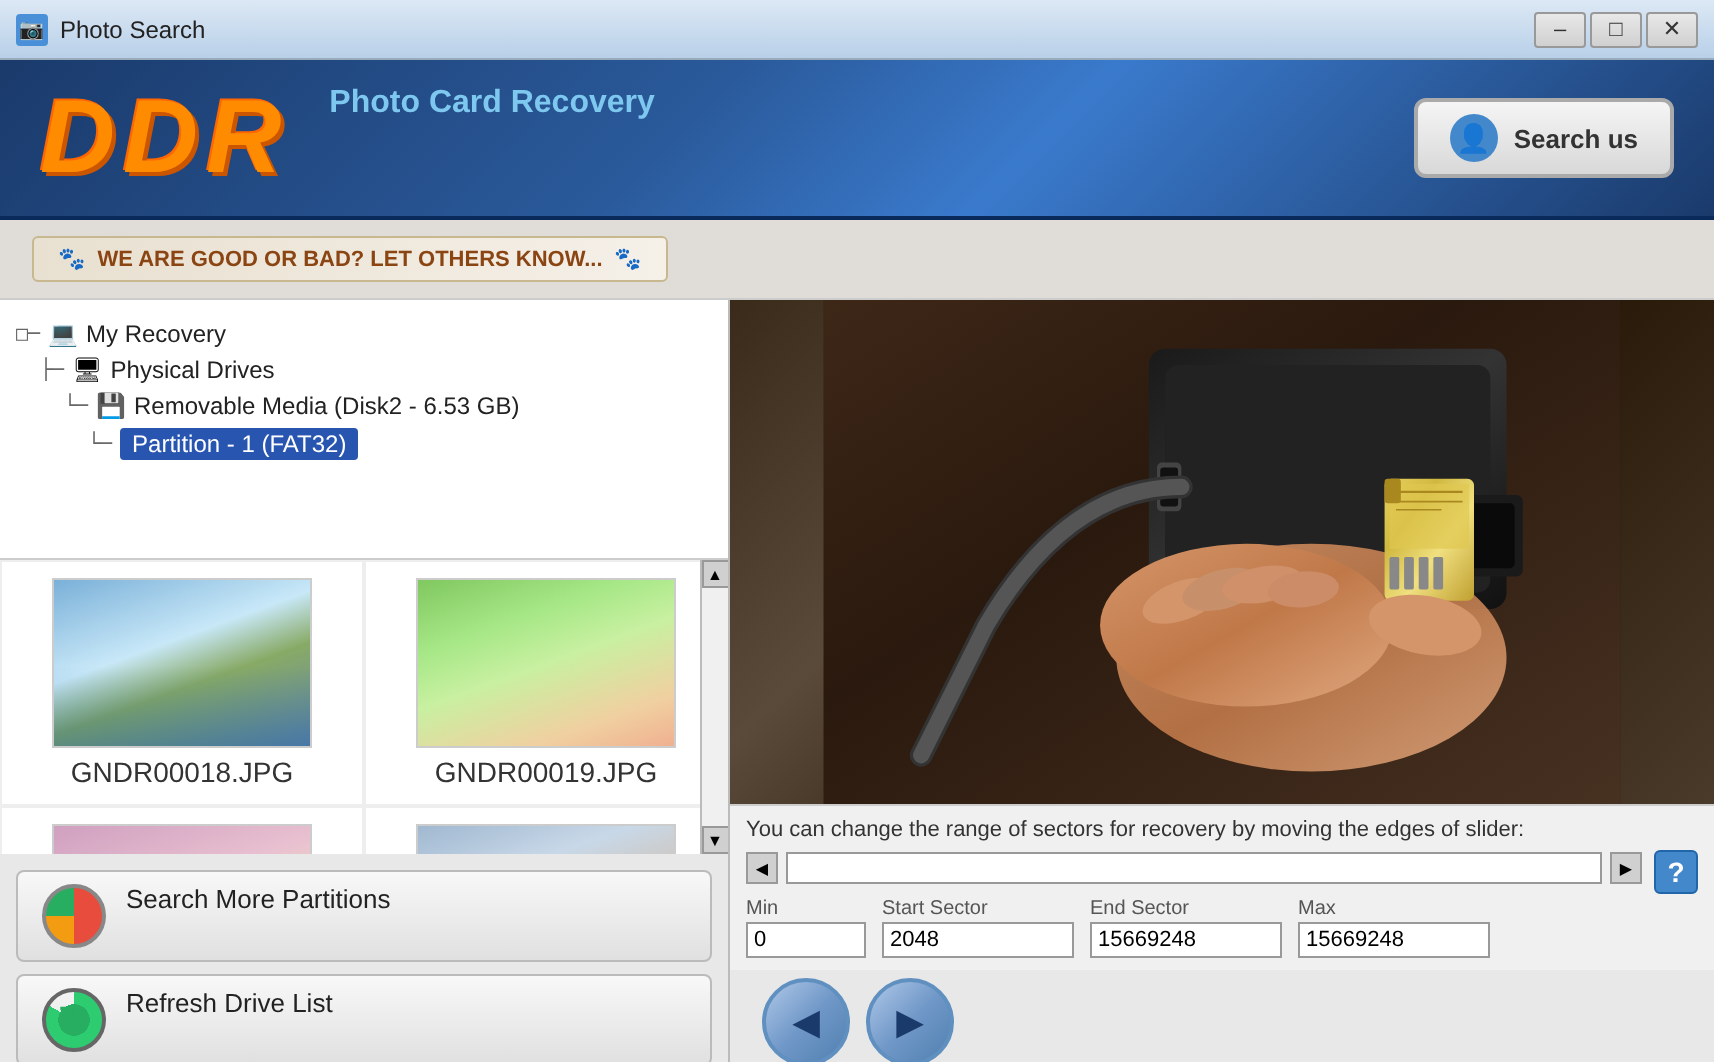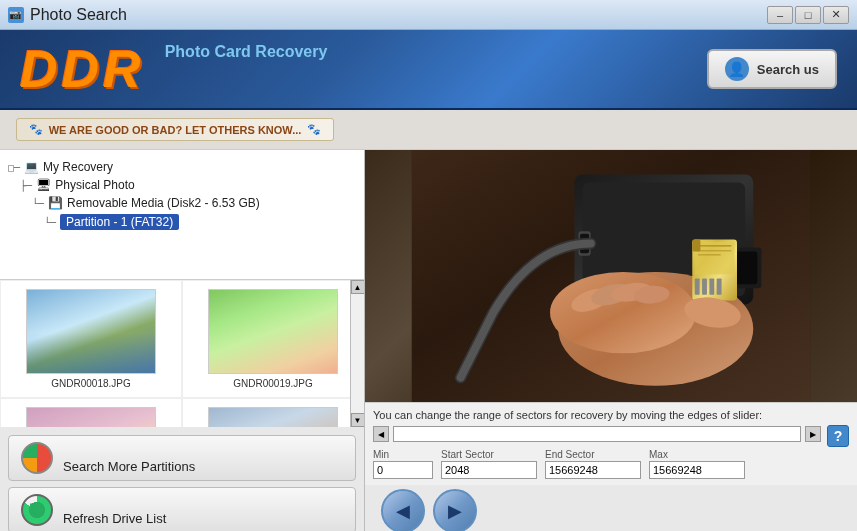--- a/index.html
+++ b/index.html
@@ -27,21 +27,21 @@
       background: #4a90d9;
       border-radius: 2px;
       display: inline-flex;
       align-items: center;
       justify-content: center;
       color: white;
       font-size: 10px;
     }
     .title-text {
       flex: 1;
-      font-size: 16px;
+      font-size: 12px;
       color: #222;
     }
     .title-buttons {
       display: flex;
       gap: 2px;
     }
     .title-btn {
       width: 26px; height: 18px;
       background: linear-gradient(to bottom, #e8e8e8, #d0d0d0);
       border: 1px solid #999;
@@ -173,21 +173,21 @@
     .photo-thumb {
       width: 130px;
       height: 85px;
       border: 1px solid #ccc;
       overflow: hidden;
       display: flex;
       align-items: center;
       justify-content: center;
     }
     .photo-label {
-      font-size: 10px;
+      font-size: 14px;
       margin-top: 4px;
       color: #333;
     }
     
     .grid-scrollbar {
       position: absolute;
       right: 0;
       top: 0;
       width: 14px;
       height: 100%;
@@ -214,21 +214,21 @@
     
     .bottom-buttons {
       padding: 8px;
       background: #e8e8e8;
       display: flex;
       flex-direction: column;
       gap: 6px;
     }
     .action-btn {
       display: flex;
-      align-items: flex-end;
+      align-items: flex-start;
       gap: 10px;
       background: linear-gradient(to bottom, #f8f8f8, #e0e0e0);
       border: 1px solid #bbb;
       border-radius: 4px;
       padding: 6px 12px;
       cursor: pointer;
       font-size: 13px;
       color: #222;
     }
     .btn-icon-search {
@@ -431,21 +431,21 @@
 
     <div class="tree-view">
       <div class="tree-item">
         <span style="font-family:monospace;font-size:10px;color:#666;">□─</span>
         <span>💻</span>
         <span class="tree-label">My Recovery</span>
       </div>
       <div class="tree-item">
         <span style="margin-left:12px;font-family:monospace;font-size:10px;color:#666;">├─</span>
         <span>🖥</span>
-        <span class="tree-label">Physical Photo</span>
+        <span class="tree-label">Physical Drives</span>
       </div>
       <div class="tree-item">
         <span style="margin-left:24px;font-family:monospace;font-size:10px;color:#666;">└─</span>
         <span>💾</span>
         <span class="tree-label">Removable Media (Disk2 - 6.53 GB)</span>
       </div>
       <div class="tree-item">
         <span style="margin-left:36px;font-family:monospace;font-size:10px;color:#666;">└─</span>
         <span style="background:#2855b0;color:white;padding:1px 6px;border-radius:2px;font-size:12px;">Partition - 1 (FAT32)</span>
       </div>

